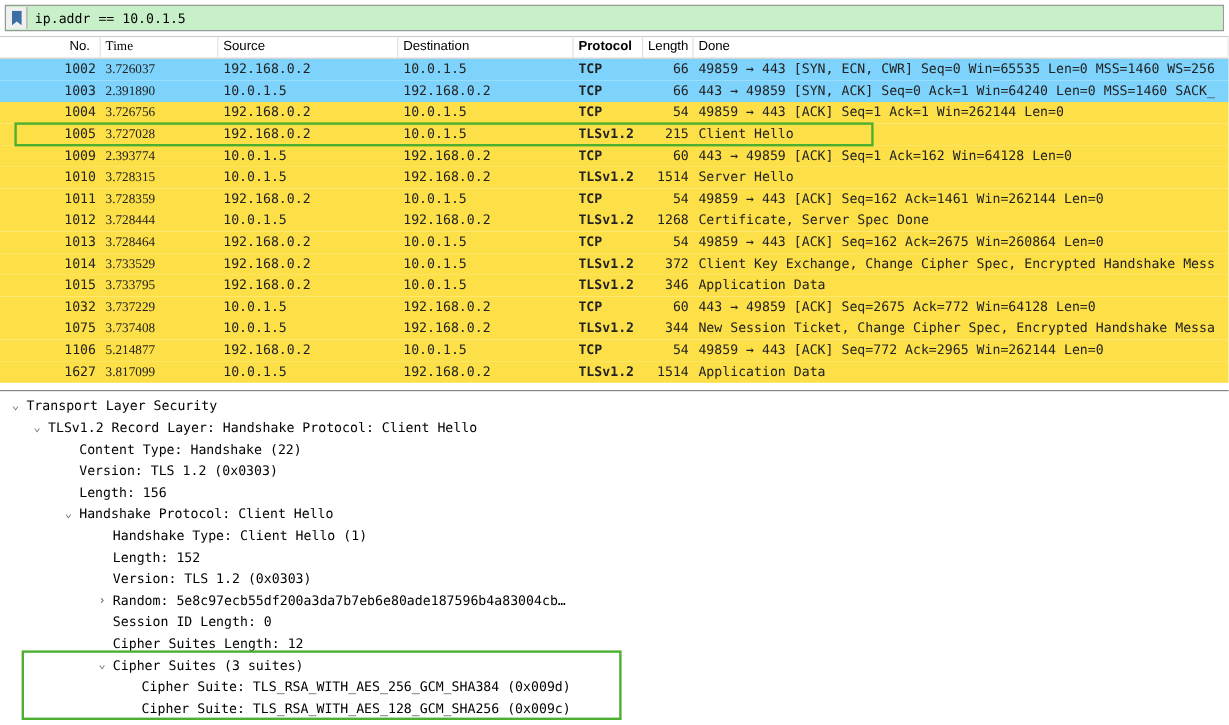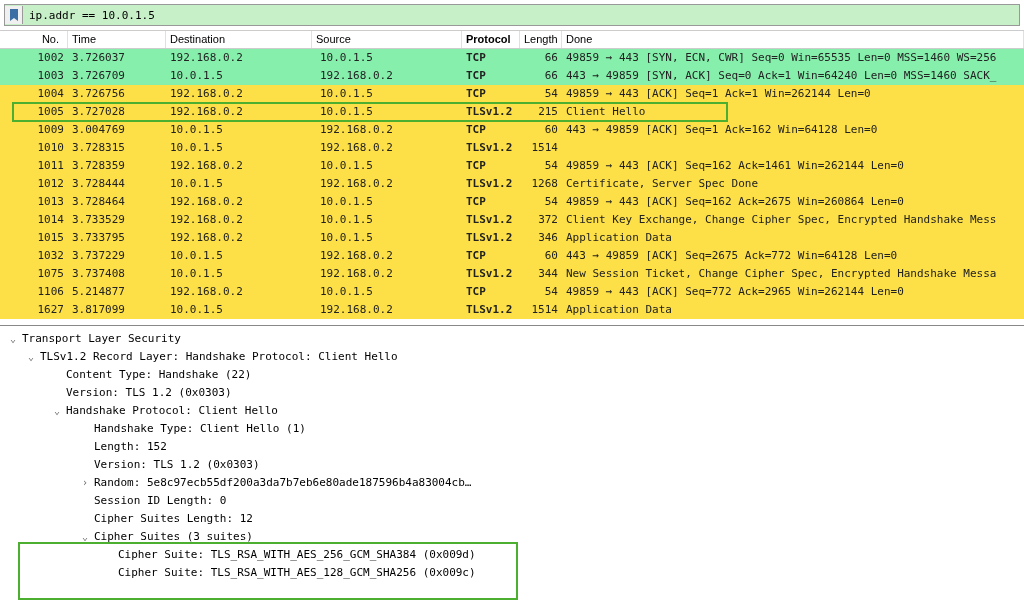--- a/index.html
+++ b/index.html
@@ -65,29 +65,29 @@
   }
   .packet-rows { }
   .packet-row {
     display: flex;
     height: 18px;
     line-height: 18px;
     white-space: nowrap;
     font-size: 11px;
     color: #222;
   }
-  .packet-row.gray { background: #86efac; align-items: flex-end; }
+  .packet-row.gray { background: #7dd3fc; align-items: flex-end; }
   .packet-row.blue { background: #fde047; }
   .packet-row .cell {
     padding: 0 4px;
     white-space: nowrap;
     overflow: hidden;
   }
-  .c-no { width: 68px; text-align: right; padding-right: 8px; }
-  .c-time { width: 98px; }
+  .c-no { width: 84px; text-align: right; padding-right: 8px; }
+  .c-time { width: 98px; font-family: Liberation Serif, serif; }
   .c-src { width: 150px; }
   .c-dst { width: 146px; }
   .c-proto { width: 58px; font-weight: bold; }
   .c-len { width: 42px; text-align: right; padding-right: 6px; }
   .c-info { flex: 1; overflow: hidden; }
   .green-box-top {
     position: absolute;
     border: 2px solid #4caf2f;
     pointer-events: none;
   }
@@ -126,39 +126,39 @@
         <path d="M1 0 h8 v12 l-4 -3 l-4 3 z" fill="#3a6ea5"></path>
       </svg>
   </div>
   <input class="filter-input" value="ip.addr == 10.0.1.5" style="">
 </div>
 
 <div class="packet-list">
   <div class="header-row">
     <div class="header-cell c-no">No.</div>
     <div class="header-cell c-time">Time</div>
+    <div class="header-cell c-src">Source</div>
     <div class="header-cell c-dst">Destination</div>
-    <div class="header-cell c-src">Source</div>
     <div class="header-cell c-proto">Protocol</div>
     <div class="header-cell c-len">Length</div>
     <div class="header-cell c-info">Done</div>
   </div>
   <div class="packet-rows" id="packet-rows">
       <div class="packet-row gray">
         <div class="cell c-no">1002</div>
         <div class="cell c-time">3.726037</div>
         <div class="cell c-src">192.168.0.2</div>
         <div class="cell c-dst">10.0.1.5</div>
         <div class="cell c-proto">TCP</div>
         <div class="cell c-len">66</div>
         <div class="cell c-info">49859 → 443 [SYN, ECN, CWR] Seq=0 Win=65535 Len=0 MSS=1460 WS=256</div>
       </div>
       <div class="packet-row gray">
         <div class="cell c-no">1003</div>
-        <div class="cell c-time">3.726709</div>
+        <div class="cell c-time">2.391890</div>
         <div class="cell c-src">10.0.1.5</div>
         <div class="cell c-dst">192.168.0.2</div>
         <div class="cell c-proto">TCP</div>
         <div class="cell c-len">66</div>
         <div class="cell c-info">443 → 49859 [SYN, ACK] Seq=0 Ack=1 Win=64240 Len=0 MSS=1460 SACK_</div>
       </div>
       <div class="packet-row blue">
         <div class="cell c-no">1004</div>
         <div class="cell c-time">3.726756</div>
         <div class="cell c-src">192.168.0.2</div>
@@ -171,34 +171,35 @@
         <div class="cell c-no">1005</div>
         <div class="cell c-time">3.727028</div>
         <div class="cell c-src">192.168.0.2</div>
         <div class="cell c-dst">10.0.1.5</div>
         <div class="cell c-proto">TLSv1.2</div>
         <div class="cell c-len">215</div>
         <div class="cell c-info">Client Hello</div>
       </div>
       <div class="packet-row blue">
         <div class="cell c-no">1009</div>
-        <div class="cell c-time">3.004769</div>
+        <div class="cell c-time">2.393774</div>
         <div class="cell c-src">10.0.1.5</div>
         <div class="cell c-dst">192.168.0.2</div>
         <div class="cell c-proto">TCP</div>
         <div class="cell c-len">60</div>
         <div class="cell c-info">443 → 49859 [ACK] Seq=1 Ack=162 Win=64128 Len=0</div>
       </div>
       <div class="packet-row blue">
         <div class="cell c-no">1010</div>
         <div class="cell c-time">3.728315</div>
         <div class="cell c-src">10.0.1.5</div>
         <div class="cell c-dst">192.168.0.2</div>
         <div class="cell c-proto">TLSv1.2</div>
         <div class="cell c-len">1514</div>
+        <div class="cell c-info">Server Hello</div>
       </div>
       <div class="packet-row blue">
         <div class="cell c-no">1011</div>
         <div class="cell c-time">3.728359</div>
         <div class="cell c-src">192.168.0.2</div>
         <div class="cell c-dst">10.0.1.5</div>
         <div class="cell c-proto">TCP</div>
         <div class="cell c-len">54</div>
         <div class="cell c-info">49859 → 443 [ACK] Seq=162 Ack=1461 Win=262144 Len=0</div>
       </div>
@@ -290,20 +291,24 @@
     </div>
   <div class="tree-line tindent-2">
       <span class="twister"></span>
       <span>Content Type: Handshake (22)</span>
     </div>
   <div class="tree-line tindent-2">
       <span class="twister"></span>
       <span>Version: TLS 1.2 (0x0303)</span>
     </div>
   <div class="tree-line tindent-2">
+      <span class="twister"></span>
+      <span>Length: 156</span>
+    </div>
+  <div class="tree-line tindent-2">
       <span class="twister">⌄</span>
       <span>Handshake Protocol: Client Hello</span>
     </div>
   <div class="tree-line tindent-3">
       <span class="twister"></span>
       <span>Handshake Type: Client Hello (1)</span>
     </div>
   <div class="tree-line tindent-3">
       <span class="twister"></span>
       <span>Length: 152</span>

